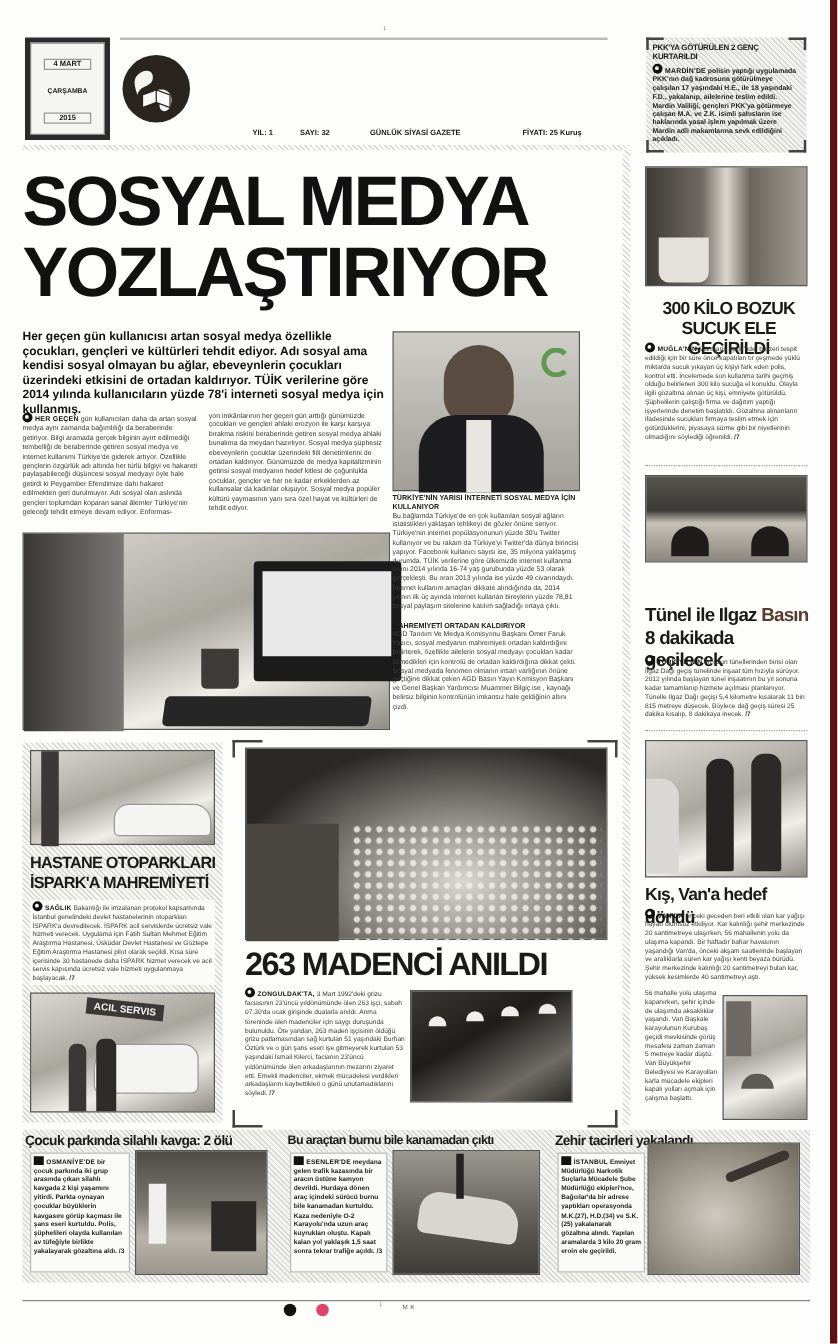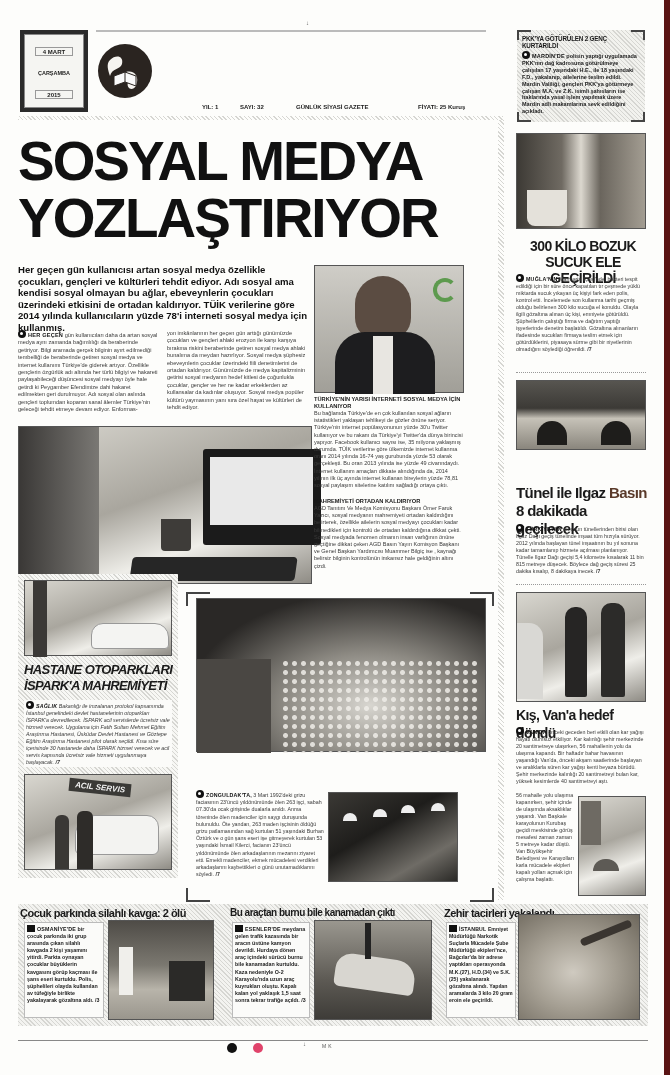--- a/index.html
+++ b/index.html
@@ -135,21 +135,21 @@
 <div class="abs body-text" style="left:516px;top:727px;width:130px;font-size:5.3px;line-height:7px;">
   <span class="bullet"></span><b class="lead">VAN'DA</b>
   <span>önceki geceden beri etkili olan kar yağışı hayatı olumsuz etkiliyor. Kar kalınlığı şehir merkezinde 20 santimetreye ulaşırken, 56 mahallenin yolu da ulaşıma kapandı. Bir haftadır bahar havasının yaşandığı Van'da, önceki akşam saatlerinde başlayan ve aralıklarla süren kar yağışı kenti beyaza bürüdü. Şehir merkezinde kalınlığı 20 santimetreyi bulan kar, yüksek kesimlerde 40 santimetreyi aştı.</span>
 </div>
 <div class="abs body-text" style="left:516px;top:792px;width:58px;font-size:5.3px;line-height:7px;">56 mahalle yolu ulaşıma kapanırken, şehir içinde de ulaşımda aksaklıklar yaşandı. Van Başkale karayolunun Kurubaş geçidi mevkisinde görüş mesafesi zaman zaman 5 metreye kadar düştü. Van Büyükşehir Belediyesi ve Karayolları karla mücadele ekipleri kapalı yolları açmak için çalışma başlattı.</div>
 <div class="abs photo light" style="left:578px;top:796px;width:68px;height:100px;">
   <div class="abs" style="left:2px;top:4px;width:20px;height:44px;background:#6e6a63;"></div>
   <div class="abs" style="left:14px;top:62px;width:26px;height:12px;border-radius:13px 13px 0 0;background:#5d5a55;"></div>
 </div>
 
-<div class="abs hatch" style="left:18px;top:574px;width:160px;height:304px;background-color:#f7f7f4;font-style:italic;">
+<div class="abs hatch" style="left:18px;top:594px;width:160px;height:304px;background-color:#f7f7f4;">
   <div class="abs photo light" style="left:6px;top:6px;width:148px;height:76px;">
     <div class="abs" style="left:8px;top:0;width:14px;height:76px;background:#3b3936;"></div>
     <div class="abs" style="left:66px;top:42px;width:78px;height:26px;background:#f4f4f2;border-radius:12px 14px 4px 4px;border:1px solid #999;"></div>
   </div>
   <div class="abs cond" style="left:6px;top:88px;width:160px;font-size:13px;line-height:15px;font-weight:900;">HASTANE OTOPARKLARI</div>
   <div class="abs cond" style="left:6px;top:104px;width:160px;font-size:13px;line-height:15px;font-weight:900;">İSPARK'A MAHREMİYETİ</div>
   <div class="abs body-text" style="left:6px;top:126px;width:148px;font-size:5.3px;line-height:7px;background:#fbfbf9;padding:1px 2px;">
     <span class="bullet"></span><b class="lead">SAĞLIK</b>
     <span>Bakanlığı ile imzalanan protokol kapsamında İstanbul genelindeki devlet hastanelerinin otoparkları İSPARK'a devredilecek. İSPARK acil servislerde ücretsiz vale hizmeti verecek. Uygulama için Fatih Sultan Mehmet Eğitim Araştırma Hastanesi, Üsküdar Devlet Hastanesi ve Göztepe Eğitim Araştırma Hastanesi pilot olarak seçildi. Kısa süre içerisinde 30 hastanede daha İSPARK hizmet verecek ve acil servis kapısında ücretsiz vale hizmeti uygulanmaya başlayacak.</span>
     <b>/7</b>
@@ -164,20 +164,21 @@
 
 <div class="abs" style="left:186px;top:592px;width:312px;height:310px;">
   <span class="corner" style="left:0;top:0;border-width:2px 0 0 2px;width:24px;height:14px;"></span>
   <span class="corner" style="right:4px;top:0;border-width:2px 2px 0 0;width:24px;height:14px;"></span>
   <span class="corner" style="left:0;bottom:0;border-width:0 0 2px 2px;width:24px;height:14px;"></span>
   <span class="corner" style="right:4px;bottom:0;border-width:0 2px 2px 0;width:24px;height:14px;"></span>
   <div class="abs photo dark" style="left:10px;top:6px;width:290px;height:154px;background:radial-gradient(ellipse at 60% 70%, #d8d6d0 0%, #8d8a83 35%, #2a2826 75%);">
     <div class="abs" style="left:0;top:60px;width:74px;height:94px;background:#4a4743;"></div>
     <div class="abs" style="left:84px;top:60px;width:200px;height:94px;background-image:radial-gradient(circle, #efede8 2px, transparent 3px);background-size:9px 9px;opacity:.85;"></div>
   </div>
+  <div class="abs cond" style="left:10px;top:164px;width:300px;font-size:26px;line-height:30px;font-weight:900;letter-spacing:-1.3px;">263 MADENCİ ANILDI</div>
   <div class="abs body-text" style="left:10px;top:198px;width:128px;font-size:5.3px;line-height:7.2px;">
     <span class="bullet"></span><b class="lead">ZONGULDAK'TA,</b>
     <span>3 Mart 1992'deki grizu faciasının 23'üncü yıldönümünde ölen 263 işçi, sabah 07.30'da ocak girişinde dualarla anıldı. Anma töreninde ölen madenciler için saygı duruşunda bulunuldu. Öte yandan, 263 maden işçisinin öldüğü grizu patlamasından sağ kurtulan 51 yaşındaki Burhan Öztürk ve o gün şans eseri işe gitmeyerek kurtulan 53 yaşındaki İsmail Kilerci, facianın 23'üncü yıldönümünde ölen arkadaşlarının mezarını ziyaret etti. Emekli madenciler, ekmek mücadelesi verdikleri arkadaşlarını kaybettikleri o günü unutamadıklarını söyledi.</span>
     <b>/7</b>
   </div>
   <div class="abs photo dark" style="left:142px;top:200px;width:130px;height:90px;">
     <div class="abs" style="left:14px;top:20px;width:14px;height:8px;border-radius:7px 7px 0 0;background:#eee;"></div>
     <div class="abs" style="left:44px;top:16px;width:14px;height:8px;border-radius:7px 7px 0 0;background:#eee;"></div>
     <div class="abs" style="left:72px;top:12px;width:14px;height:8px;border-radius:7px 7px 0 0;background:#eee;"></div>
     <div class="abs" style="left:102px;top:10px;width:14px;height:8px;border-radius:7px 7px 0 0;background:#eee;"></div>

